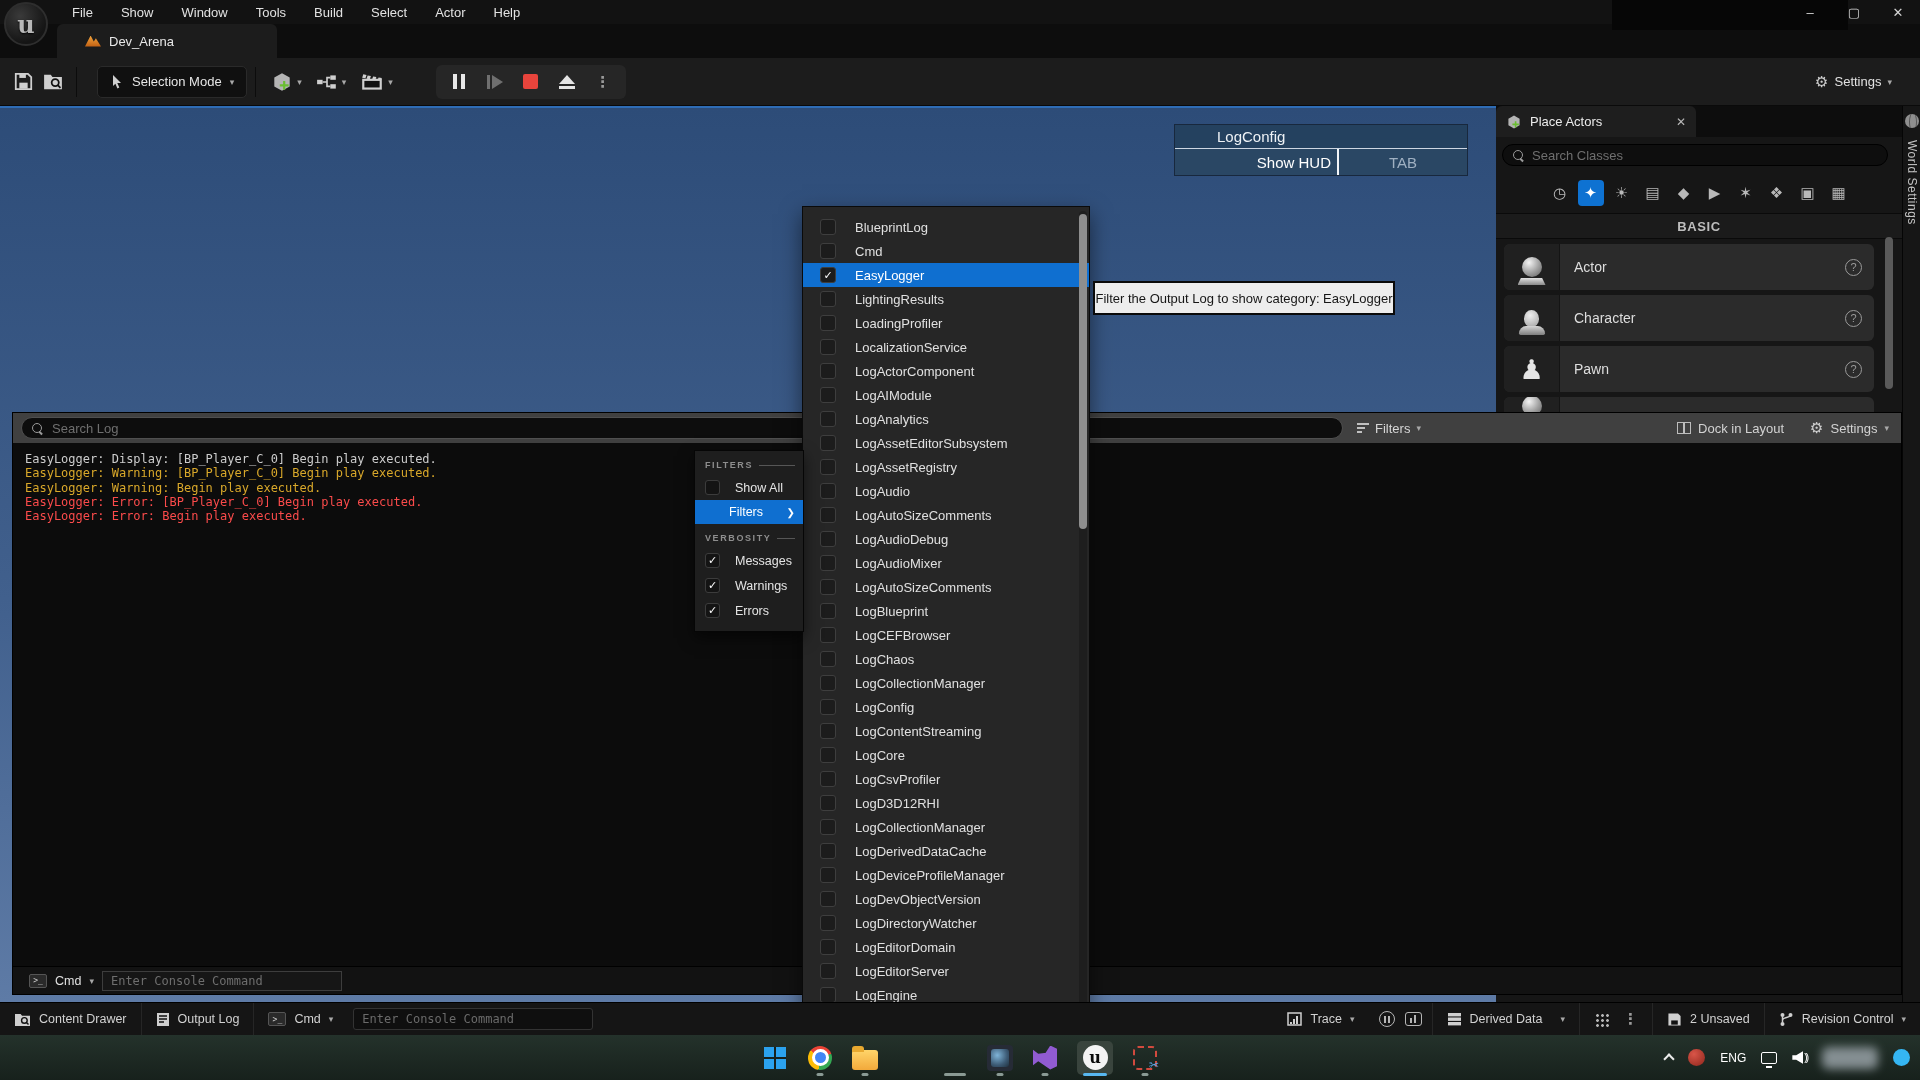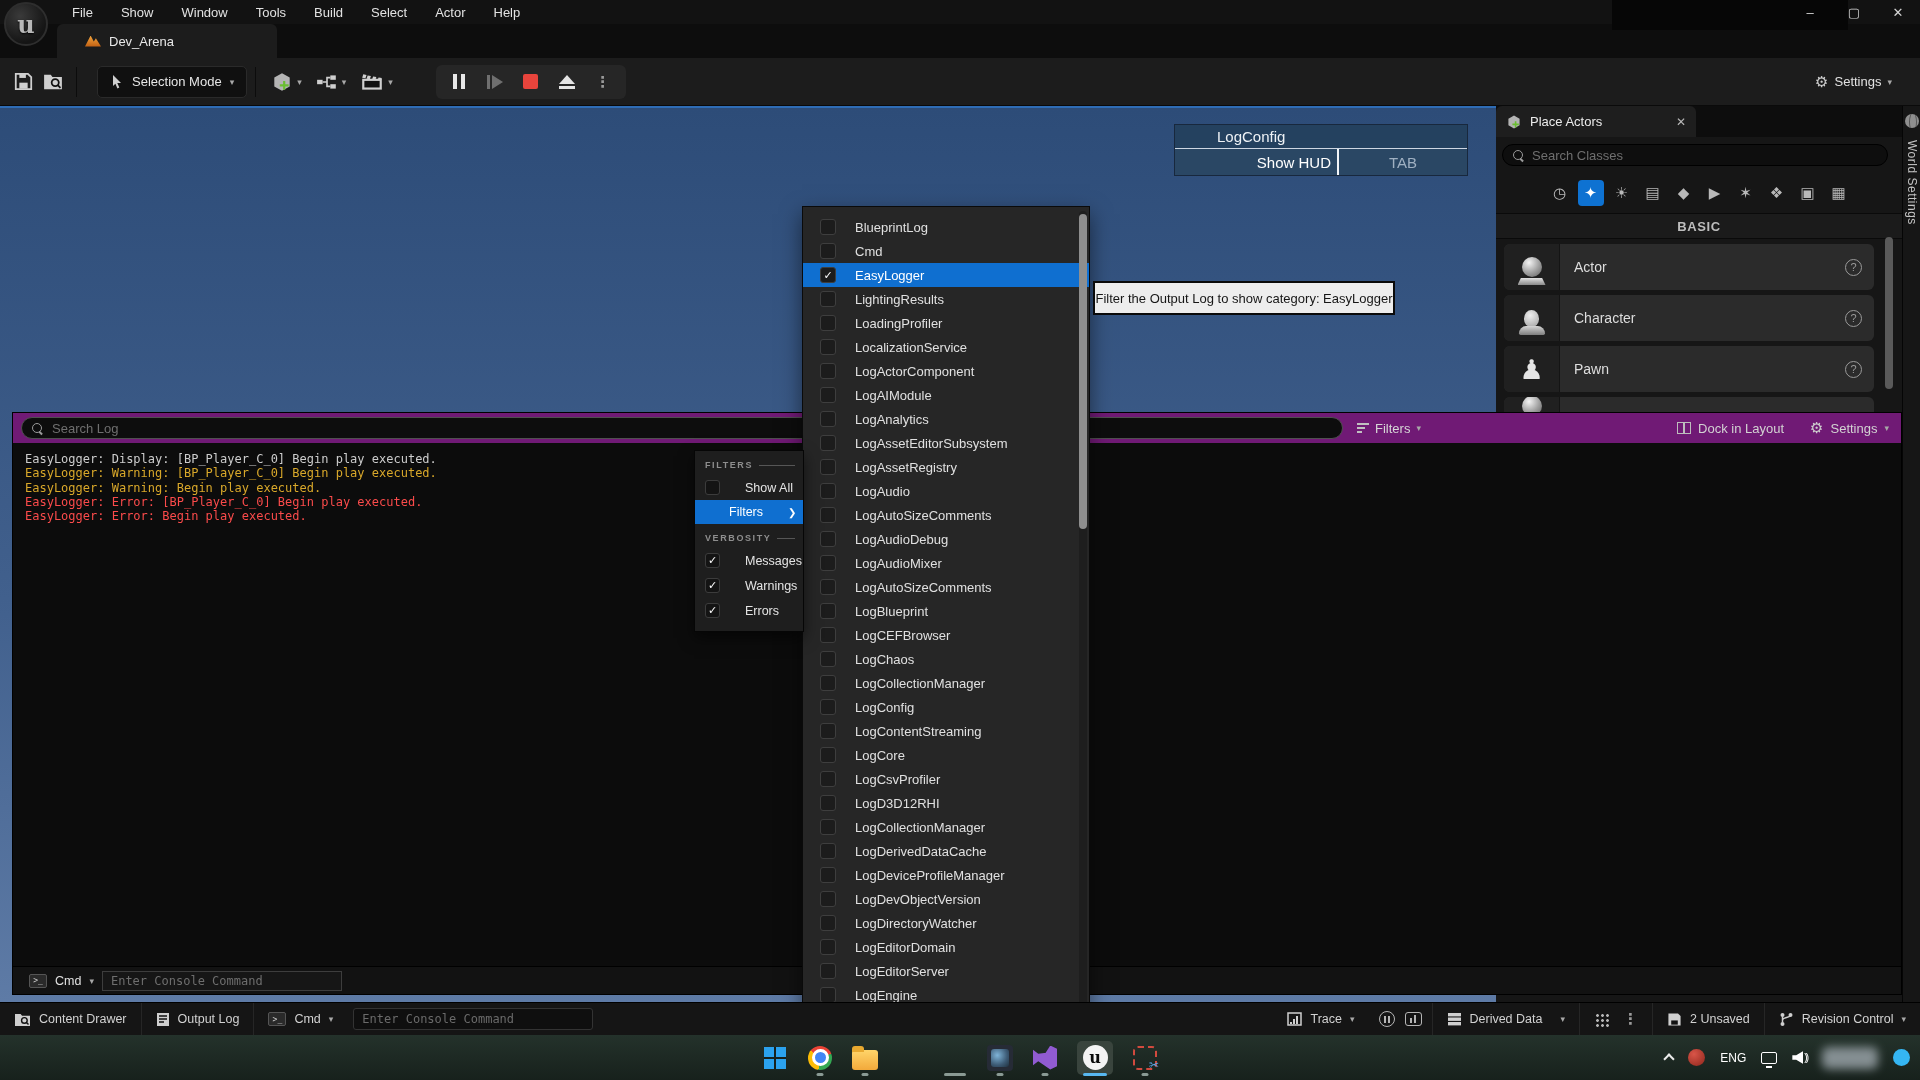--- a/index.html
+++ b/index.html
@@ -92,21 +92,21 @@
 .pa-scroll{position:absolute;right:9px;top:131px;width:8px;height:152px;background:#5a5a5a;border-radius:4px;}
 
 
 .ws-strip{position:absolute;left:1902px;top:0;width:18px;height:896px;background:#161616;border-left:1px solid #050505;}
 .globe{position:absolute;left:2px;top:8px;width:14px;height:14px;border-radius:50%;background:#8f8f8f;overflow:hidden;}
 .globe::before{content:"";position:absolute;left:4px;top:-2px;width:6px;height:18px;border:1.5px solid #555;border-radius:50%;}
 .ws-label{position:absolute;left:2px;top:34px;writing-mode:vertical-rl;font-size:12px;color:#c4c4c4;letter-spacing:.5px;}
 
 
 .log-panel{position:absolute;left:12px;top:412px;width:1890px;height:583px;background:#0c0c0c;border:1px solid #000;z-index:10;display:flex;flex-direction:column;}
-.log-head{height:30px;background:#701a75;display:flex;align-items:center;padding:0 12px 0 8px;flex:0 0 auto;}
+.log-head{height:30px;background:#404040;display:flex;align-items:center;padding:0 12px 0 8px;flex:0 0 auto;}
 .log-search{flex:0 0 1322px;height:22px;background:#0d0d0d;border:1px solid #4f4f4f;border-radius:12px;display:flex;align-items:center;gap:9px;padding:0 10px;}
 .filters-btn{display:flex;align-items:center;gap:6px;margin-left:14px;font-size:13px;color:#d6d6d6;}
 .flt-ic{display:flex;flex-direction:column;gap:2px;}
 .flt-ic i{display:block;height:2px;background:#c0c0c0;}
 .flt-ic i:nth-child(1){width:12px;}.flt-ic i:nth-child(2){width:8px;}.flt-ic i:nth-child(3){width:5px;}
 .log-head-right{margin-left:auto;display:flex;align-items:center;gap:26px;font-size:13px;color:#d2d2d2;}
 .hr-item{display:flex;align-items:center;gap:7px;}
 .dock-ic{width:14px;height:12px;border:1.5px solid #bdbdbd;position:relative;}
 .dock-ic::after{content:"";position:absolute;left:5px;top:0;bottom:0;width:1.5px;background:#bdbdbd;}
 .log-body{flex:1;padding:9px 0 0 12px;font-family:"DejaVu Sans Mono",monospace;font-size:12px;line-height:14.3px;overflow:hidden;}
@@ -118,21 +118,21 @@
   font-family:"DejaVu Sans Mono",monospace;font-size:8px;display:flex;align-items:center;justify-content:center;}
 .cmd-label{font-size:12.5px;color:#e0e0e0;}
 .cmd-input{width:240px;height:20px;background:#161616;border:1px solid #3d3d3d;display:flex;align-items:center;padding:0 8px;
   font-family:"DejaVu Sans Mono",monospace;font-size:12px;color:#6e6e6e;}
 
 
 .filters-menu{position:absolute;left:694px;top:450px;width:110px;background:#1e1e1e;border:1px solid #060606;z-index:14;
   box-shadow:0 6px 14px rgba(0,0,0,.55);padding-bottom:8px;}
 .fm-header{display:flex;align-items:center;padding:9px 8px 5px 10px;font-size:9px;font-weight:bold;letter-spacing:1.6px;color:#8e8e8e;}
 .fm-header i{flex:1;height:1px;background:#565656;margin-left:6px;}
-.fm-row{display:flex;align-items:center;gap:25px;height:25px;padding-left:10px;font-size:12.5px;color:#e4e4e4;}
+.fm-row{display:flex;align-items:center;gap:15px;height:25px;padding-left:10px;font-size:12.5px;color:#e4e4e4;}
 .cb{width:15px;height:15px;background:#141414;border:1px solid #3c3c3c;border-radius:3px;flex:0 0 auto;
   display:flex;align-items:center;justify-content:center;}
 .checked .cb::after{content:"✓";font-family:"DejaVu Sans",sans-serif;color:#fff;font-size:11px;font-weight:bold;}
 .fm-row.blue{background:var(--accent,#0f6fd0);color:#fff;height:24px;padding-left:34px;}
 .fm-arrow{margin-left:auto;margin-right:8px;font-size:10px;color:#fff;}
 
 
 .categories-menu{position:absolute;left:802px;top:206px;width:288px;height:822px;background:#262626;border:1px solid #0a0a0a;
   z-index:13;overflow:hidden;padding-top:8px;box-shadow:0 8px 20px rgba(0,0,0,.5);}
 .cat-row{display:flex;align-items:center;gap:19px;height:24px;padding-left:17px;font-size:13px;color:#e0e0e0;}

